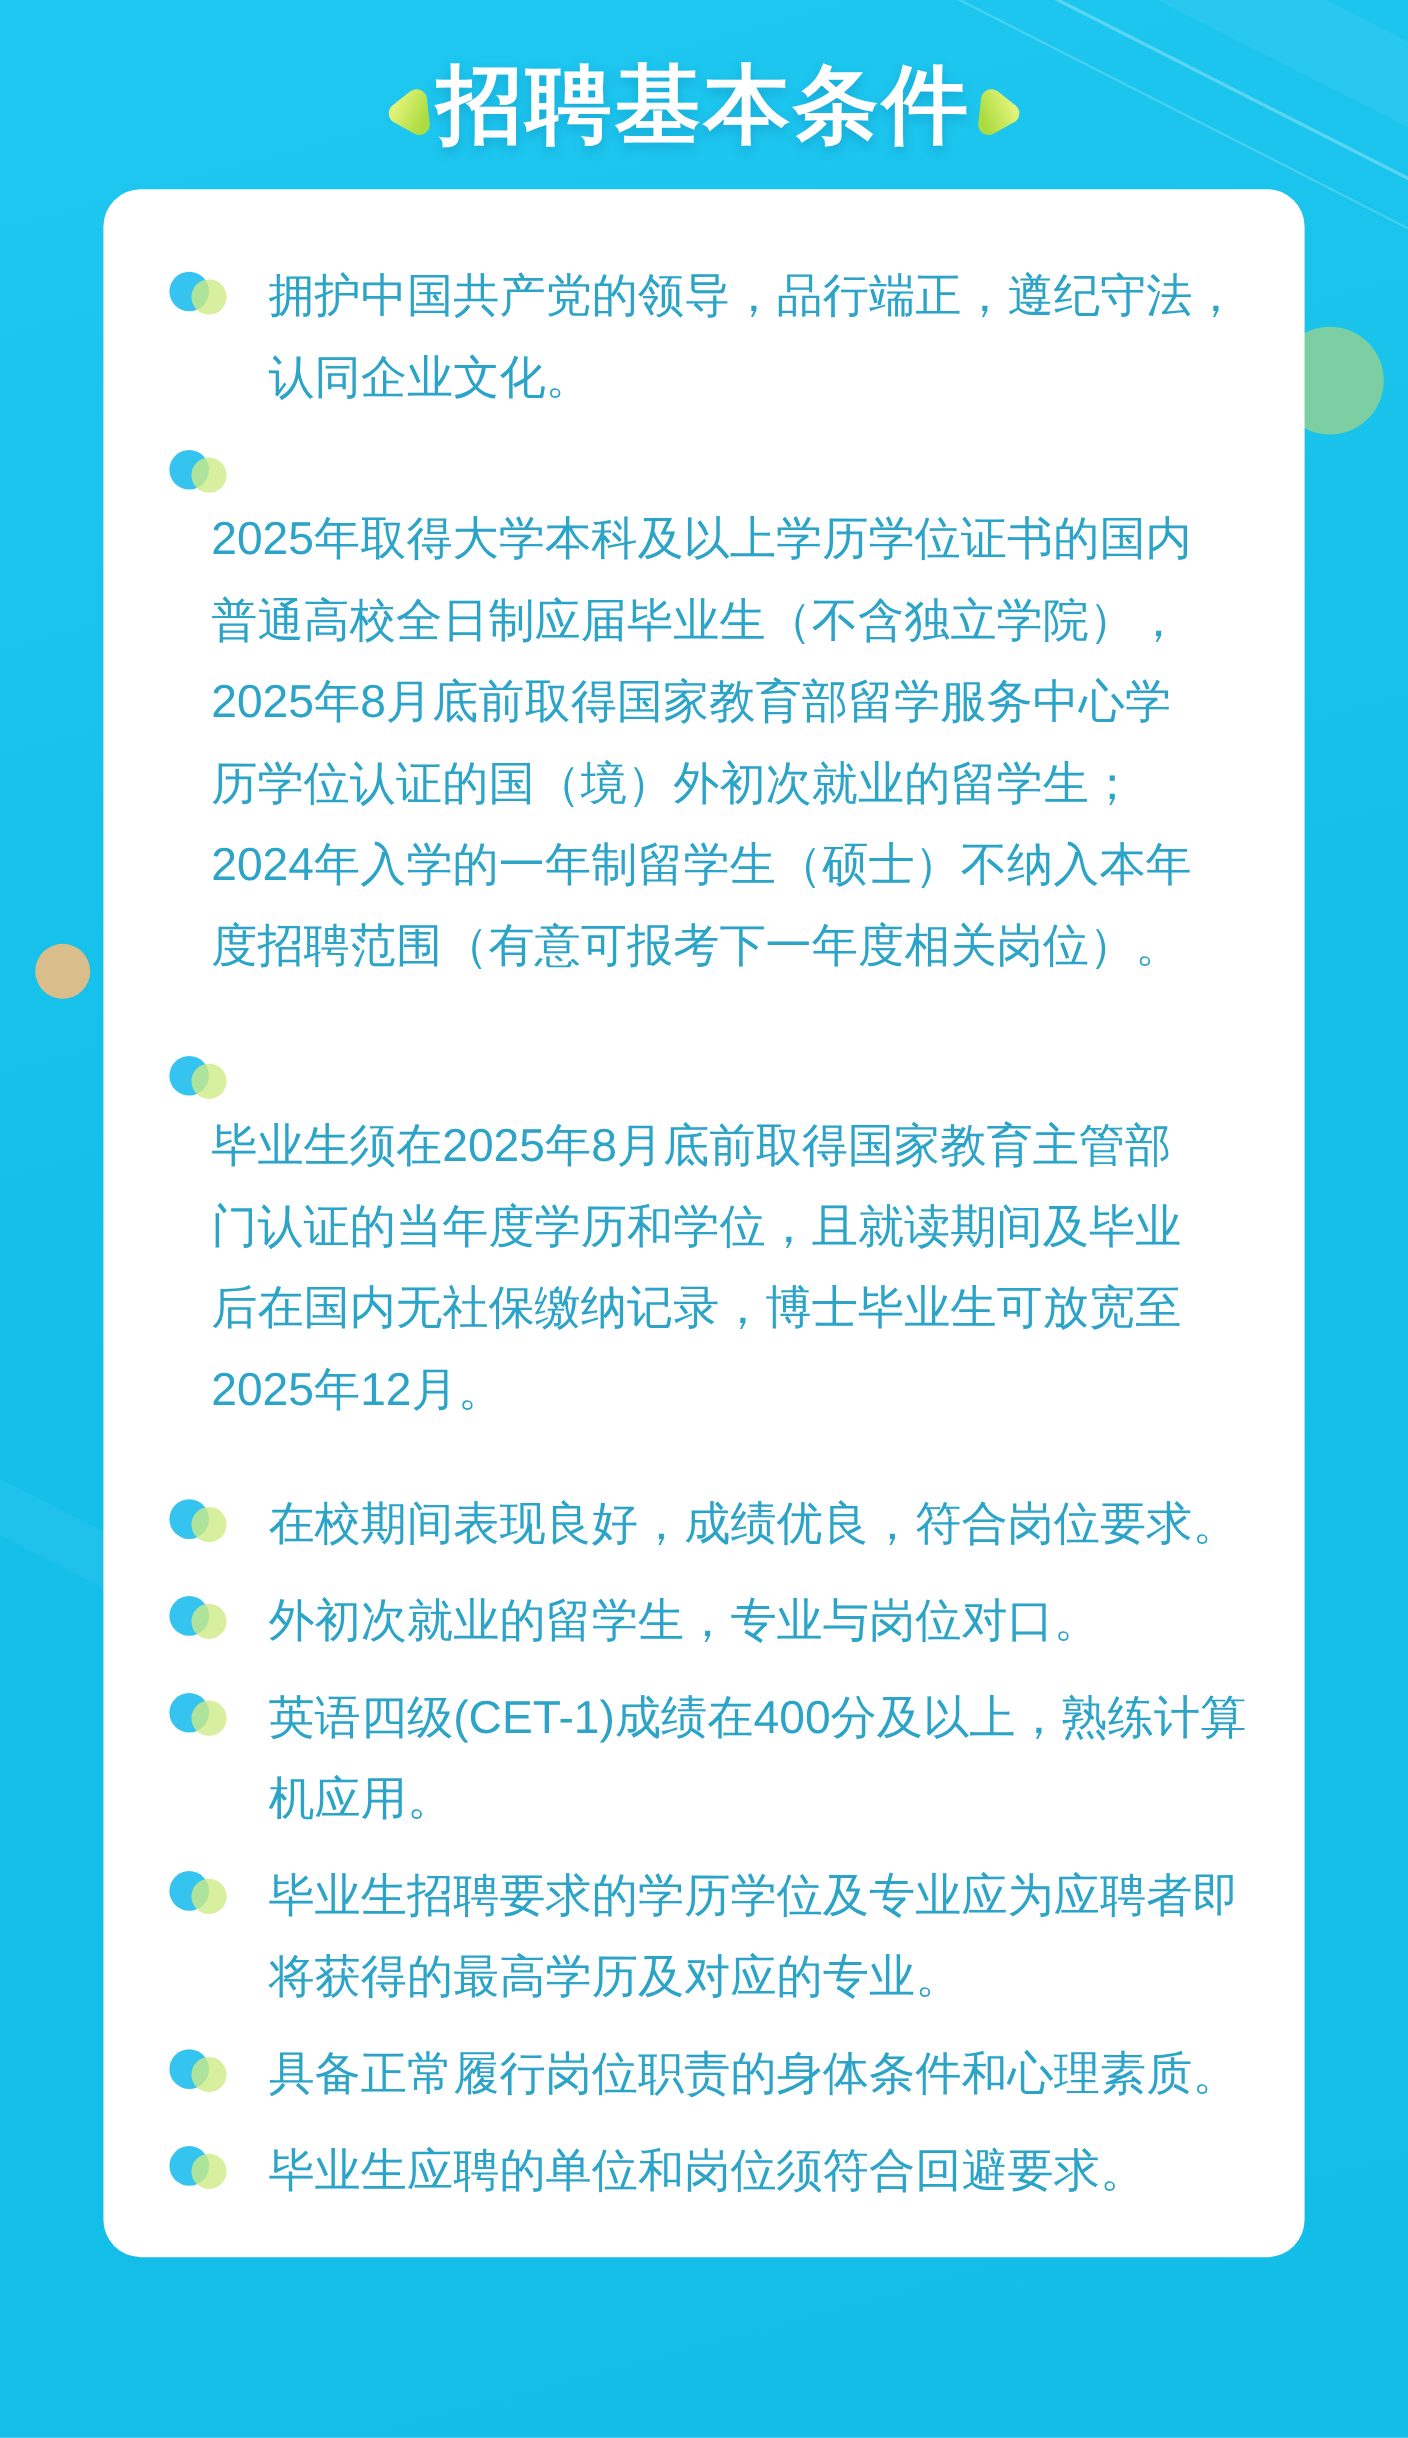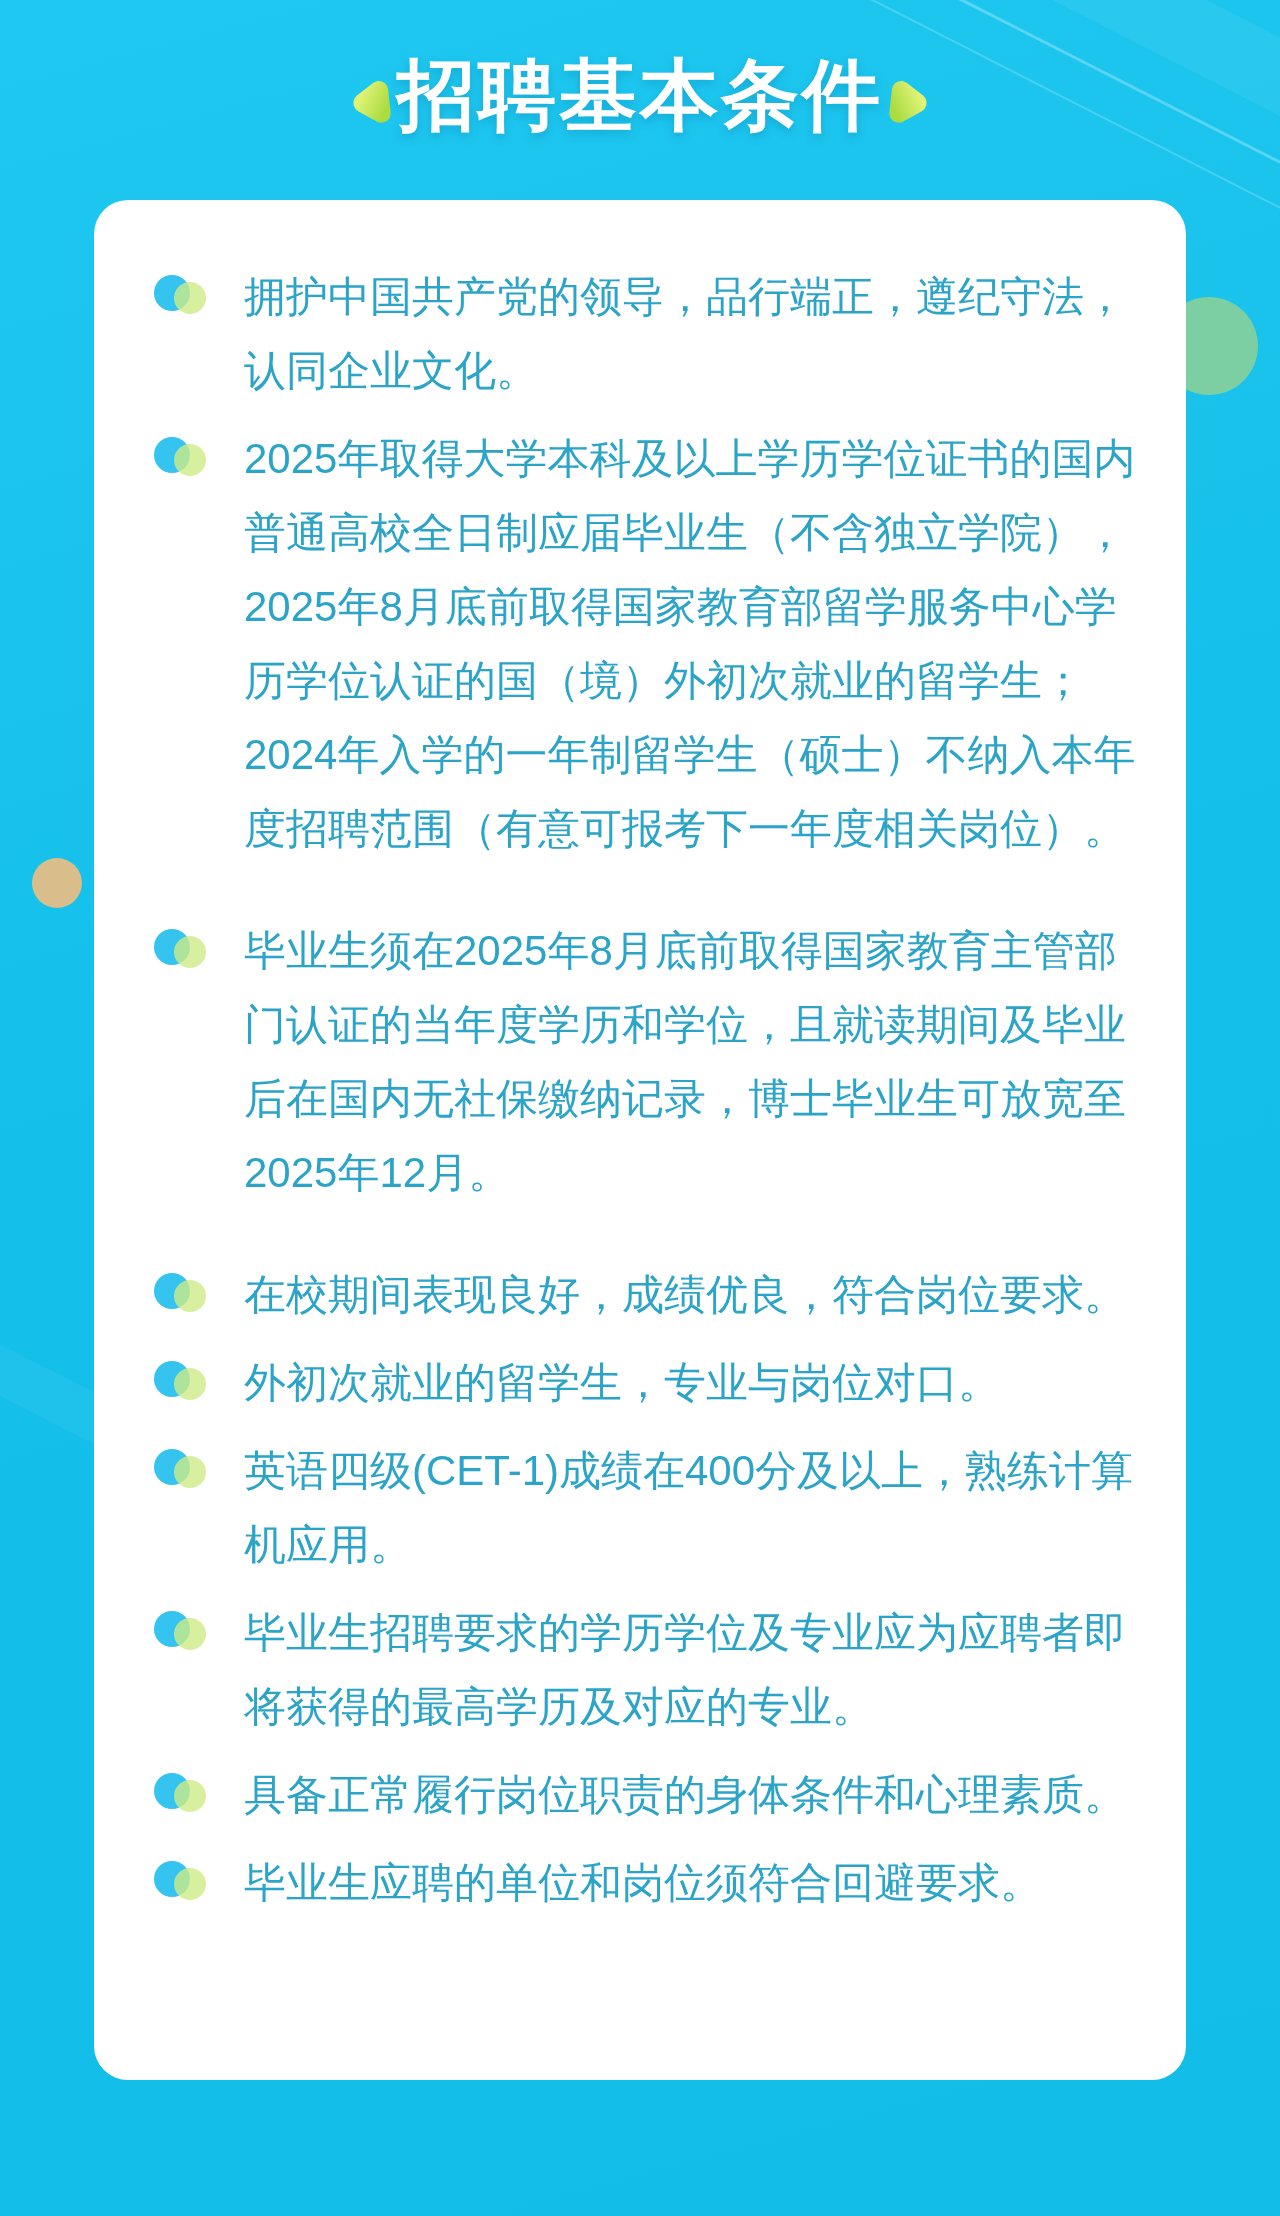--- a/index.html
+++ b/index.html
@@ -41,29 +41,29 @@
 
   
   .deco-circle{position:absolute;border-radius:50%;}
   .deco-mint{left:1160px;top:297px;width:98px;height:98px;background:#7ccfa2;z-index:1;}
   .deco-tan{left:32px;top:858px;width:50px;height:50px;background:#d9bd8b;z-index:4;}
 
   
   .card{
     position:relative;z-index:3;
     width:1092px;min-height:1880px;
-    margin:50px auto 0;
+    margin:22px auto 0;
     background:#ffffff;
     border-radius:34px;
     box-sizing:border-box;
     padding:60px 50px 32px 60px;
   }
   ul.req-list{list-style:none;margin:0;padding:0;}
   .item{display:flex;align-items:flex-start;margin-bottom:14px;}
-  .item:nth-child(2),.item:nth-child(3){margin-bottom:48px;}
+  .item:nth-child(2),.item:nth-child(3){margin-bottom:48px;flex-direction:column;}
   .item:last-child{margin-bottom:0;}
 
   
   .dot{position:relative;flex:none;width:52px;height:44px;margin-top:15px;}
   .dot .c-blue{position:absolute;left:0;top:0;width:36px;height:36px;border-radius:50%;background:#35c3f0;}
   .dot .c-green{position:absolute;left:20px;top:7px;width:32px;height:32px;border-radius:50%;background:#cdeb87;opacity:.8;}
 
   .txt{
     margin:0 0 0 38px;
     width:892px;

